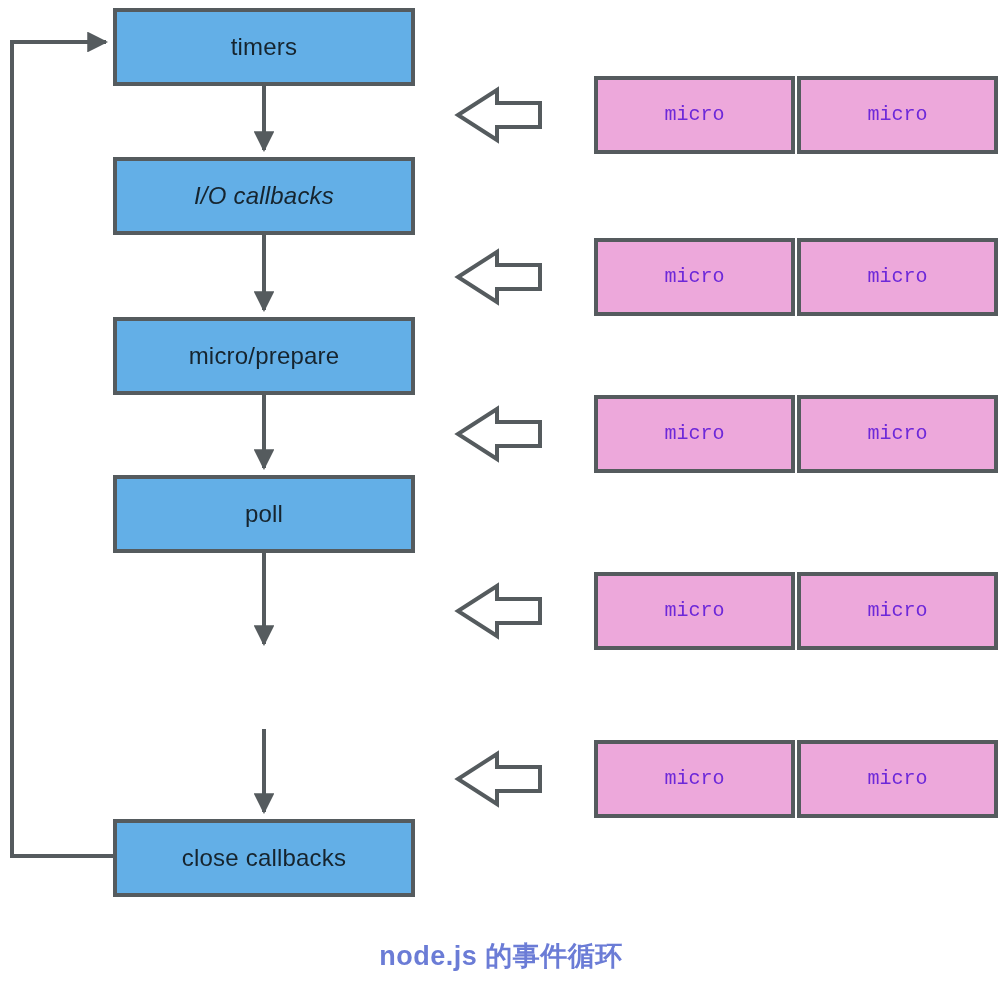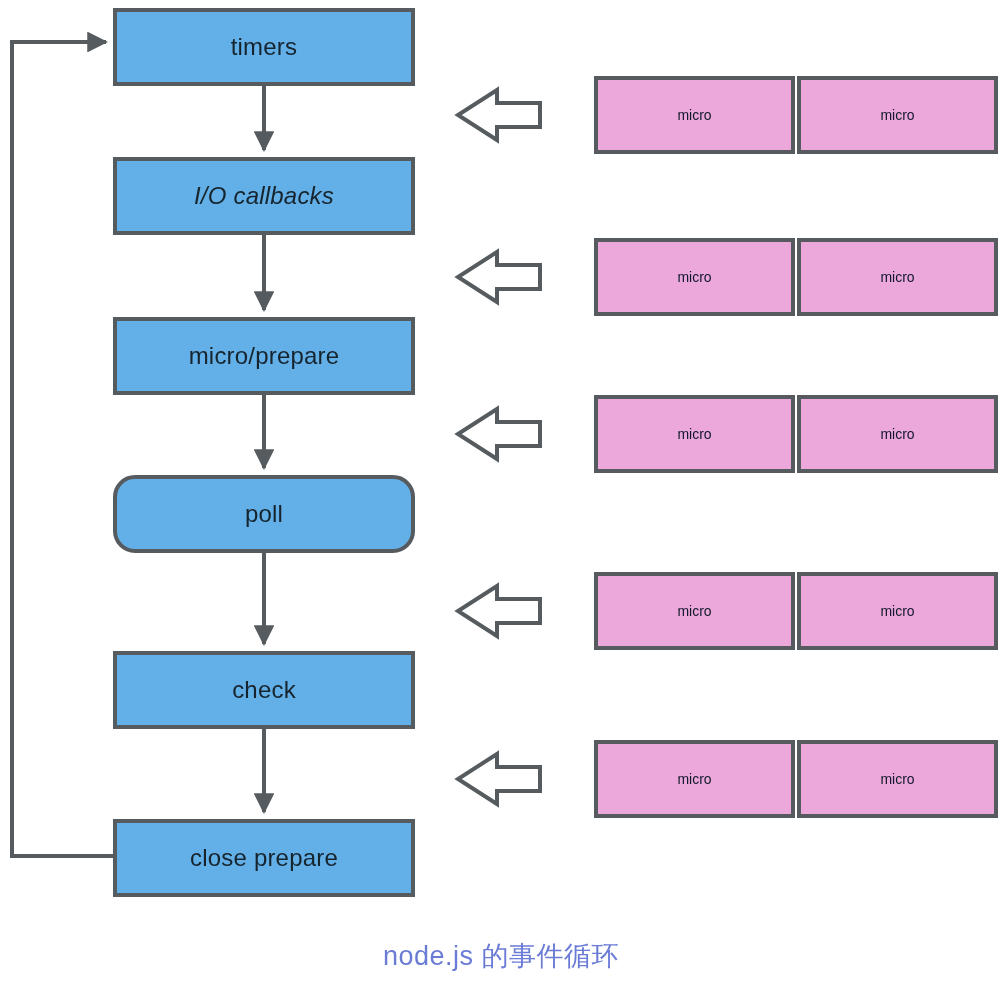--- a/index.html
+++ b/index.html
@@ -48,41 +48,41 @@
     background: #EDA8DB;
     border: 4px solid #555B5E;
     box-sizing: border-box;
     display: flex;
     align-items: center;
     justify-content: center;
     width: 201px;
     height: 78px;
   }
   .micro-label {
-    color: #0f172a;
-    font-size: 14px;
-    font-family: Liberation Sans, sans-serif;
+    color: #6d28d9;
+    font-size: 20px;
+    font-family: Liberation Mono, monospace;
     line-height: 1;
   }
   .micro-left  { left: 594px; }
   .micro-right { left: 797px; }
   .arrow-wrap {
     position: absolute;
     left: 452px;
     width: 92px;
     height: 62px;
   }
   .caption {
     position: absolute;
     left: 0;
     width: 1002px;
     top: 938px;
     text-align: center;
     font-size: 27px;
-    font-weight: normal;
+    font-weight: bold;
     color: #6B7CD6;
     font-family: "Liberation Sans", sans-serif;
     letter-spacing: 0.5px;
   }
 </style>
 </head>
 <body>
 
 <div id="canvas">
 
@@ -116,28 +116,25 @@
 
   <div class="phase-box" style="top:8px;">
     <span class="phase-label">timers</span>
   </div>
   <div class="phase-box" style="top:157px;font-style:italic;">
     <span class="phase-label">I/O callbacks</span>
   </div>
   <div class="phase-box" style="top:317px;">
     <span class="phase-label">micro/prepare</span>
   </div>
-  <div class="phase-box" style="top:475px;border-radius:22px;">
+  <div class="phase-box" style="top:475px;">
     <span class="phase-label">poll</span>
   </div>
-  <div class="phase-box" style="top:651px;">
-    <span class="phase-label">check</span>
-  </div>
   <div class="phase-box" style="top:819px;">
-    <span class="phase-label">close prepare</span>
+    <span class="phase-label">close callbacks</span>
   </div>
 
   <div class="arrow-wrap" style="top:84px;">
     <svg viewBox="0 0 92 62" width="92" height="62">
       <path d="M 45 6 L 6 31 L 45 56 L 45 43 L 88 43 L 88 19 L 45 19 Z" fill="#FFFFFF" stroke="#555B5E" stroke-width="4" stroke-linejoin="miter"></path>
     </svg>
   </div>
   <div class="micro-box micro-left" style="top:76px;">
     <span class="micro-label">micro</span>
   </div>

